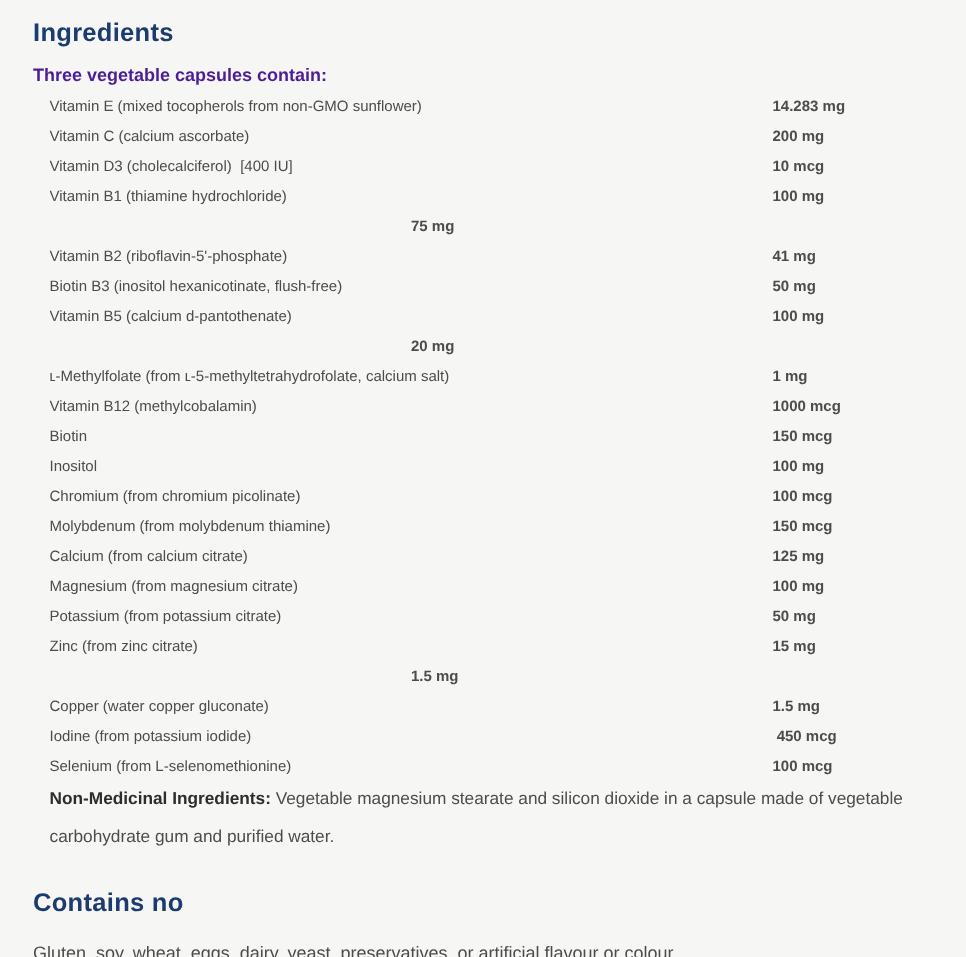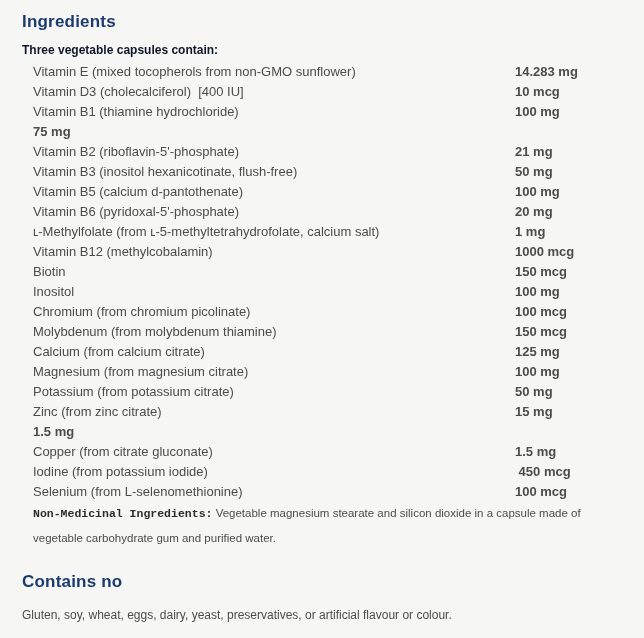--- a/index.html
+++ b/index.html
@@ -20,44 +20,45 @@
     font-size: 17px;
     font-weight: 700;
     color: #1c3b6e;
     letter-spacing: 0.2px;
     margin: 0 0 11px 0;
     line-height: 20px;
   }
   .subtitle {
     font-size: 12px;
     font-weight: 700;
-    color: #0f172a;
+    color: #4c1d95;
     margin: 0 0 3px 0;
     line-height: 15px;
   }
   .rows { }
   .row {
     display: flex;
     align-items: center;
     height: 20px;
     padding-left: 11px;
-    font-size: 13px;
+    font-size: 10px;
     color: #4c4c4c;
+    justify-content: center;
   }
   .row .label { flex: 1 1 auto; white-space: nowrap; overflow: hidden; }
   .row .amount { flex: 0 0 95px; width: 95px; font-weight: bold; }
   .nm {
     margin: 0;
     padding-left: 11px;
     max-width: 582px;
     font-size: 11.5px;
     line-height: 25px;
     color: #4c4c4c;
   }
-  .nm b { color: #2d2d2d; font-family: Liberation Mono, monospace; }
+  .nm b { color: #2d2d2d; }
   .contains-title { margin-top: 21px; margin-bottom: 16px; }
   .contains-text {
     font-size: 12px;
     color: #4c4c4c;
     margin: 12px 0 0 0;
     line-height: 15px;
   }
 </style>
 </head>
 <body>
@@ -67,52 +68,55 @@
   <h2 class="section-title">Ingredients</h2>
 
   <p class="subtitle">Three vegetable capsules contain:</p>
 
   <div class="rows" id="rows">
   <div class="row">
     <span class="label">Vitamin E (mixed tocopherols from non-GMO sunflower)</span>
     <span class="amount">14.283 mg</span>
   </div>
 
+  <div class="row">
+    <span class="label">Vitamin C (calcium ascorbate)</span>
+    <span class="amount">200 mg</span>
+  </div>
 
   <div class="row">
     <span class="label">Vitamin D3 (cholecalciferol) &nbsp;[400 IU]</span>
     <span class="amount">10 mcg</span>
   </div>
 
   <div class="row">
     <span class="label">Vitamin B1 (thiamine hydrochloride)</span>
     <span class="amount">100 mg</span>
   </div>
 
   <div class="row">
     <span class="amount">75 mg</span>
   </div>
 
   <div class="row">
     <span class="label">Vitamin B2 (riboflavin-5'-phosphate)</span>
-    <span class="amount">21 mg</span>
+    <span class="amount">41 mg</span>
   </div>
 
   <div class="row">
-    <span class="label">Vitamin B3 (inositol hexanicotinate, flush-free)</span>
+    <span class="label">Biotin B3 (inositol hexanicotinate, flush-free)</span>
     <span class="amount">50 mg</span>
   </div>
 
   <div class="row">
     <span class="label">Vitamin B5 (calcium d-pantothenate)</span>
     <span class="amount">100 mg</span>
   </div>
 
   <div class="row">
-    <span class="label">Vitamin B6 (pyridoxal-5'-phosphate)</span>
     <span class="amount">20 mg</span>
   </div>
 
   <div class="row">
     <span class="label">ʟ-Methylfolate (from ʟ-5-methyltetrahydrofolate, calcium salt)</span>
     <span class="amount">1 mg</span>
   </div>
 
   <div class="row">
     <span class="label">Vitamin B12 (methylcobalamin)</span>
@@ -157,21 +161,21 @@
   <div class="row">
     <span class="label">Zinc (from zinc citrate)</span>
     <span class="amount">15 mg</span>
   </div>
 
   <div class="row">
     <span class="amount">1.5 mg</span>
   </div>
 
   <div class="row">
-    <span class="label">Copper (from citrate gluconate)</span>
+    <span class="label">Copper (water copper gluconate)</span>
     <span class="amount">1.5 mg</span>
   </div>
 
   <div class="row">
     <span class="label">Iodine (from potassium iodide)</span>
     <span class="amount">&nbsp;450 mcg</span>
   </div>
 
   <div class="row">
     <span class="label">Selenium (from L-selenomethionine)</span>

